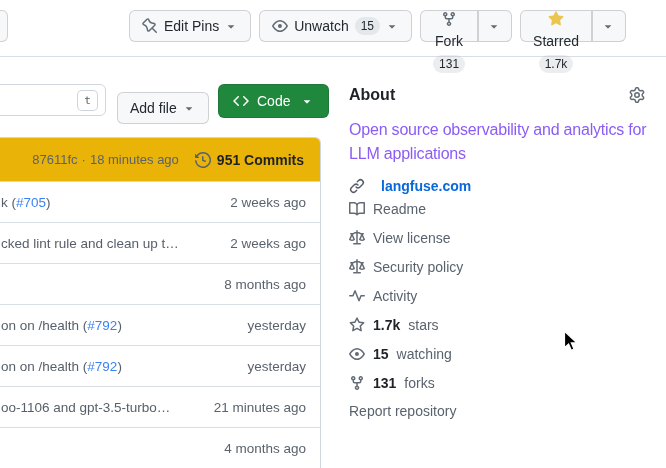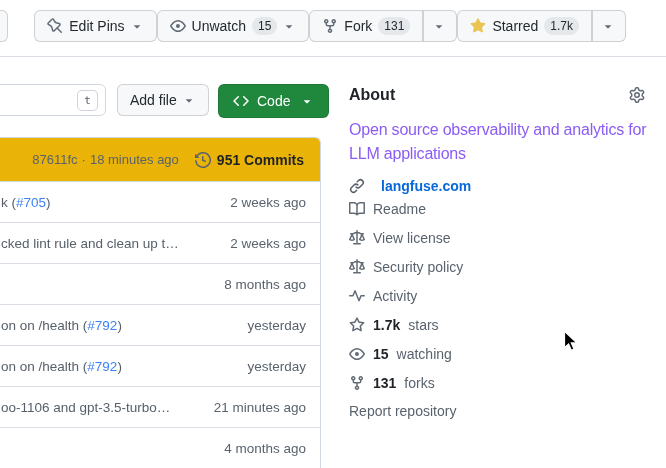--- a/index.html
+++ b/index.html
@@ -3,44 +3,44 @@
 <meta charset="utf-8">
 <style>
   * { margin:0; padding:0; box-sizing:border-box; }
   html,body { width:666px; height:468px; overflow:hidden; background:#ffffff;
     font-family:"Liberation Sans","DejaVu Sans",sans-serif; color:#1f2328; }
   .app { position:relative; width:666px; height:468px; overflow:hidden; }
 
   
   .toolbar { position:relative; height:57px; border-bottom:1px solid #d8dee4;
     display:flex; justify-content:flex-end; align-items:flex-start;
-    padding:10px 40px 0 0; }
+    padding:10px 40px 0 0; gap:8px; }
   .btn { display:inline-flex; align-items:center; gap:6px; height:32px;
     padding:0 12px; background:#f6f8fa; border:1px solid rgba(31,35,40,0.18);
     border-radius:6px; font-size:14px; font-weight:500; color:#24292f;
     cursor:pointer; font-family:inherit; white-space:nowrap; }
   .btn svg.oct { flex:0 0 auto; fill:#636c76; }
   .btn .caret { width:14px; height:14px; margin-left:-1px; }
   .pill { background:rgba(175,184,193,0.25); border-radius:2em; padding:0 6px;
     font-size:12px; font-weight:500; line-height:18px; height:18px; color:#24292f; }
   .cutoff { position:absolute; left:-38px; top:10px; width:46px; height:32px;
     background:#f6f8fa; border:1px solid rgba(31,35,40,0.18); border-radius:6px; }
   .split { display:inline-flex; }
-  .split .seg-main { border-radius:6px 0 0 6px; }
+  .split .seg-main { border-radius:6px 0 0 6px;flex-direction:column; }
   .split .seg-caret { border-radius:0 6px 6px 0; border-left:0; padding:0 10px;
     box-shadow:inset 1px 0 0 rgba(31,35,40,0.18); }
 
   
   .search-box { position:absolute; left:-80px; top:84px; width:186px; height:32px;
     background:#fff; border:1px solid #d0d7de; border-radius:6px; }
   .search-box kbd { position:absolute; right:7px; top:5px; width:21px; height:21px;
     border:1px solid rgba(175,184,193,0.6); border-radius:5px; background:#fff;
     font-family:"DejaVu Sans Mono",monospace; font-size:11px; color:#57606a;
     display:flex; align-items:center; justify-content:center; }
-  .add-file { position:absolute; left:117px; top:84px; }
+  .add-file { position:absolute; left:117px; top:92px; }
   .code-btn { position:absolute; left:218px; top:84px; background:#1f883d;
     border-color:rgba(31,35,40,0.15); color:#ffffff; gap:8px; padding:16px 14px; }
   .code-btn svg.oct { fill:#ffffff; }
   .code-btn .caret { margin-left:2px; }
 
   
   .file-table { position:absolute; left:0; top:137px; width:321px; height:340px;
     border:1px solid #d0d7de; border-left:none; border-bottom:none;
     border-radius:0 6px 0 0; background:#fff; }
   .table-header { height:44px; background:#eab308; border-bottom:1px solid #d0d7de;

